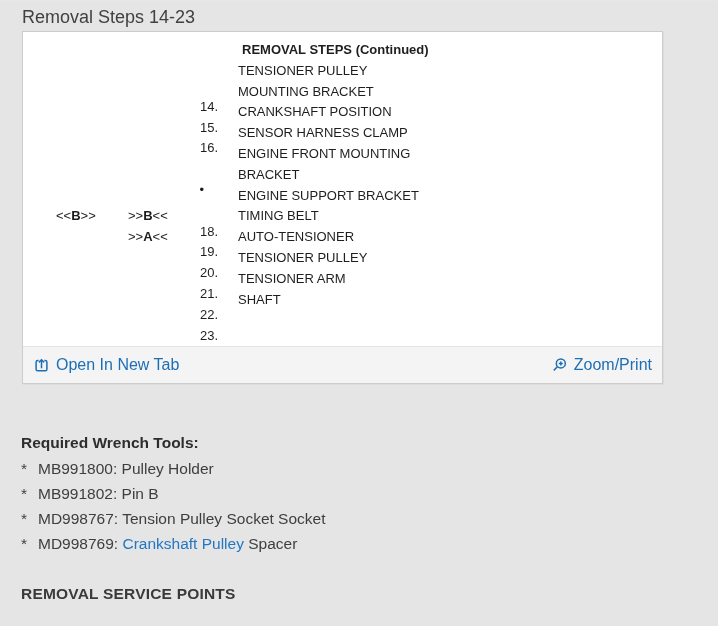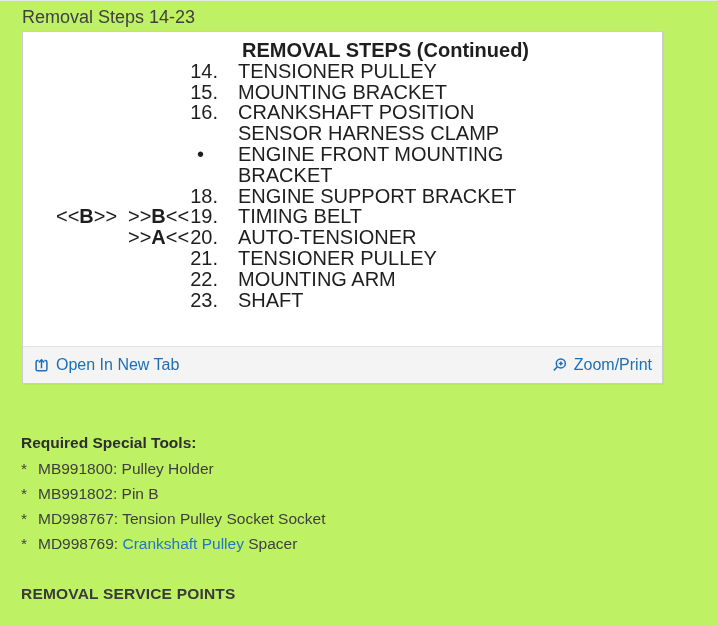--- a/index.html
+++ b/index.html
@@ -5,21 +5,21 @@
   html, body {
     margin: 0;
     padding: 0;
     background: #ffffff;
     font-family: "Liberation Sans", sans-serif;
   }
   .page {
     position: relative;
     width: 718px;
     height: 626px;
-    background: #bef264;
+    background: #e5e5e5;
     overflow: hidden;
   }
   .top-line {
     position: absolute;
     top: 0; left: 0;
     width: 718px; height: 1px;
     background: #e7e7e7;
   }
   .page-title {
     position: absolute;
@@ -32,41 +32,42 @@
     position: absolute;
     left: 22px; top: 31px;
     width: 639px; height: 351px;
     border: 1px solid #cccccc;
     background: #ffffff;
     box-shadow: 1px 1px 0 rgba(0,0,0,0.04);
   }
   .figure {
     position: absolute;
     top: 8px; left: 0; right: 0;
-    font-size: 20px;
+    font-size: 13px;
     color: #1e1e1e;
   }
   .row {
     position: relative;
     height: 20.8px;
     line-height: 20.8px;
     white-space: nowrap;
   }
   .img-heading {
     position: absolute;
     left: 219px;
     font-weight: bold;
   }
   .m1 { position: absolute; left: 33px; }
   .m2 { position: absolute; left: 105px; }
   .m1 b, .m2 b { font-weight: bold; }
   .num {
     position: absolute;
     left: 130px; width: 65px;
     text-align: right;
+    margin-top: 36px;
   }
   .num.bullet {
     box-sizing: border-box;
     padding-right: 14px;
   }
   .txt { position: absolute; left: 215px; }
   
   .panel-footer {
     position: absolute;
     left: 0; right: 0; bottom: 0;
@@ -186,21 +187,21 @@
         <span class="txt">AUTO-TENSIONER</span>
       </div>
 
       <div class="row">
         <span class="num">21.</span>
         <span class="txt">TENSIONER PULLEY</span>
       </div>
 
       <div class="row">
         <span class="num">22.</span>
-        <span class="txt">MOUNTING ARM</span>
+        <span class="txt">TENSIONER ARM</span>
       </div>
 
       <div class="row">
         <span class="num">23.</span>
         <span class="txt">SHAFT</span>
       </div>
 
     </div>
 
     <div class="panel-footer">
@@ -221,21 +222,21 @@
             <path d="M9.8 4.4 V8.4 M7.8 6.4 H11.8"></path>
             <path d="M6.4 9.8 L2.8 13.4"></path>
           </svg>
         </span>
         <span>Zoom/Print</span>
       </a>
     </div>
   </div>
 
   <div class="tools">
-    <div class="tools-heading">Required Special Tools:</div>
+    <div class="tools-heading">Required Wrench Tools:</div>
     <div class="tool-list">
       <div class="tool-item">
         <span class="tool-bullet">*</span><span>MB991800:</span><span> Pulley Holder</span>
       </div>
       <div class="tool-item">
         <span class="tool-bullet">*</span><span>MB991802:</span><span> Pin B</span>
       </div>
       <div class="tool-item">
         <span class="tool-bullet">*</span><span>MD998767:</span><span> Tension Pulley Socket Socket</span>
       </div>

